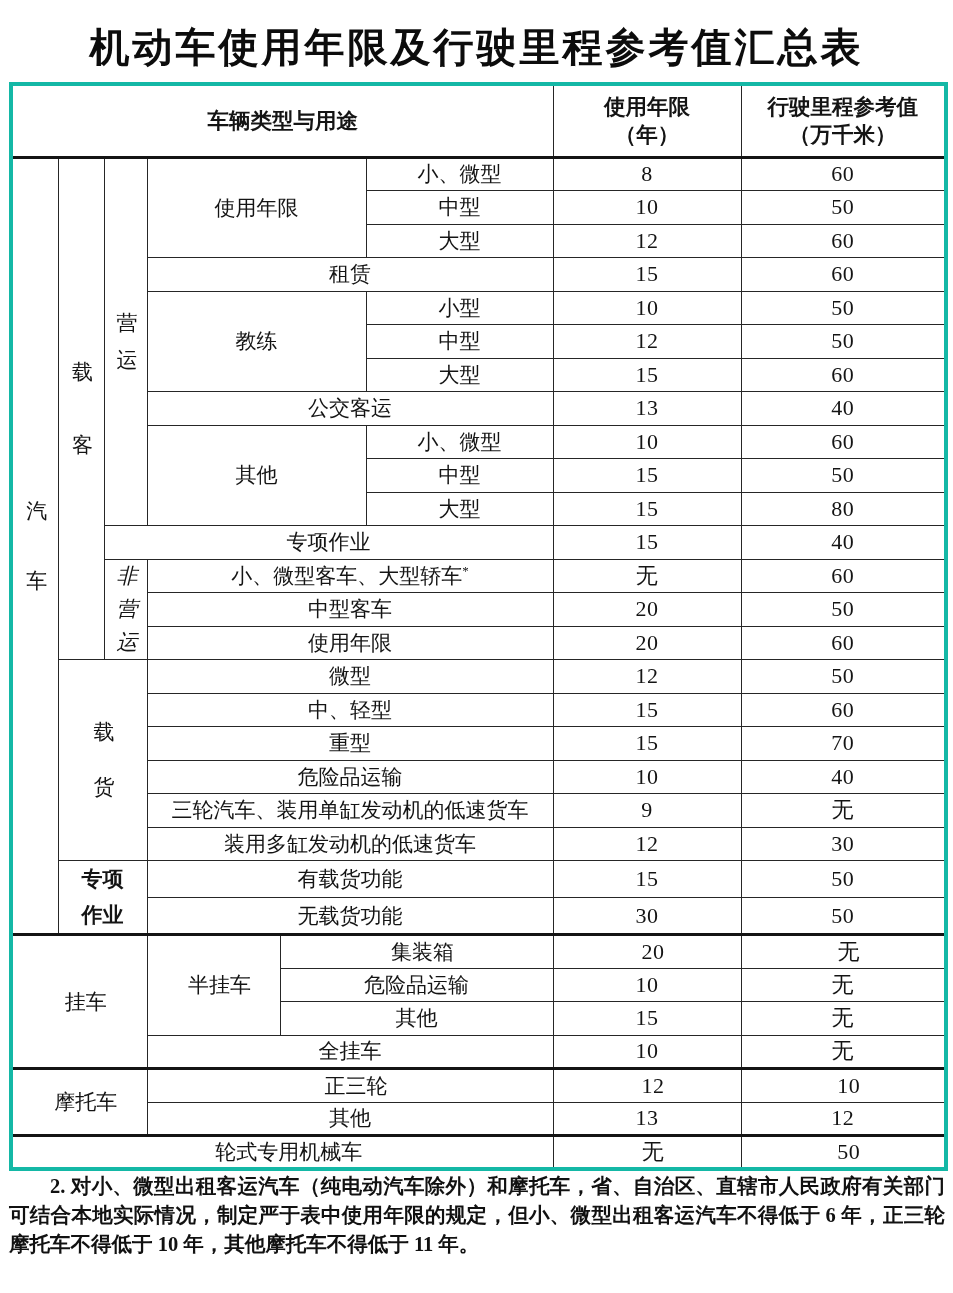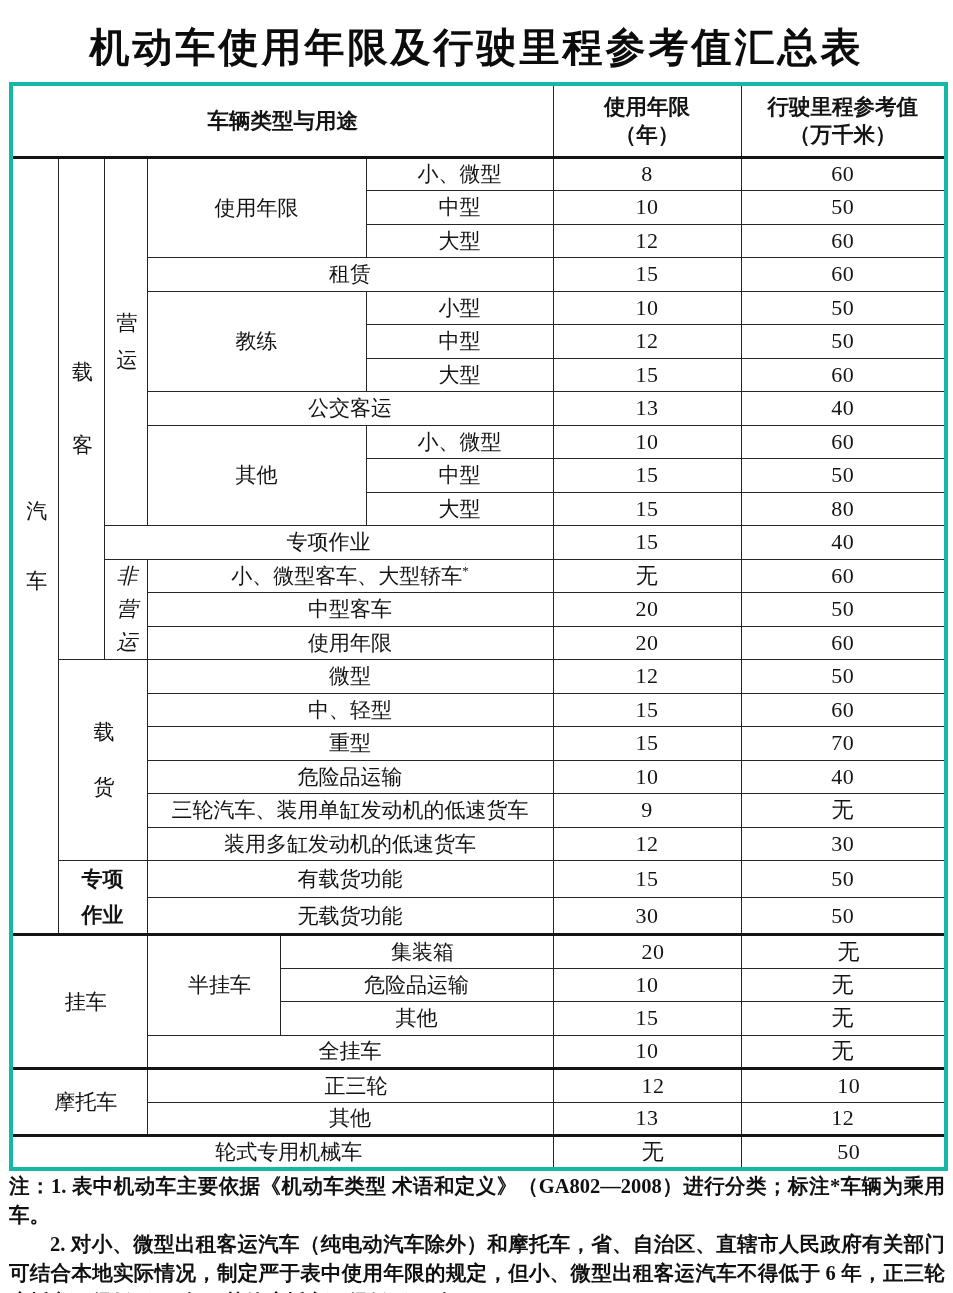--- a/index.html
+++ b/index.html
@@ -268,15 +268,14 @@
   <tr class="sect">
     <td colspan="6">轮式专用机械车</td>
     <td class="num">无</td>
     <td class="num">50</td>
   </tr>
   </tbody>
 </table>
 </div>
 
 <div class="notes">
-  <p>注：1. 表中机动车主要依据《机动车类型 术语和定义》（GA802—2008）进行分类；标注*车辆为乘用车。</p>
   <p class="indent">2. 对小、微型出租客运汽车（纯电动汽车除外）和摩托车，省、自治区、直辖市人民政府有关部门可结合本地实际情况，制定严于表中使用年限的规定，但小、微型出租客运汽车不得低于 6 年，正三轮摩托车不得低于 10 年，其他摩托车不得低于 11 年。</p>
 </div>
 
 </body></html>

